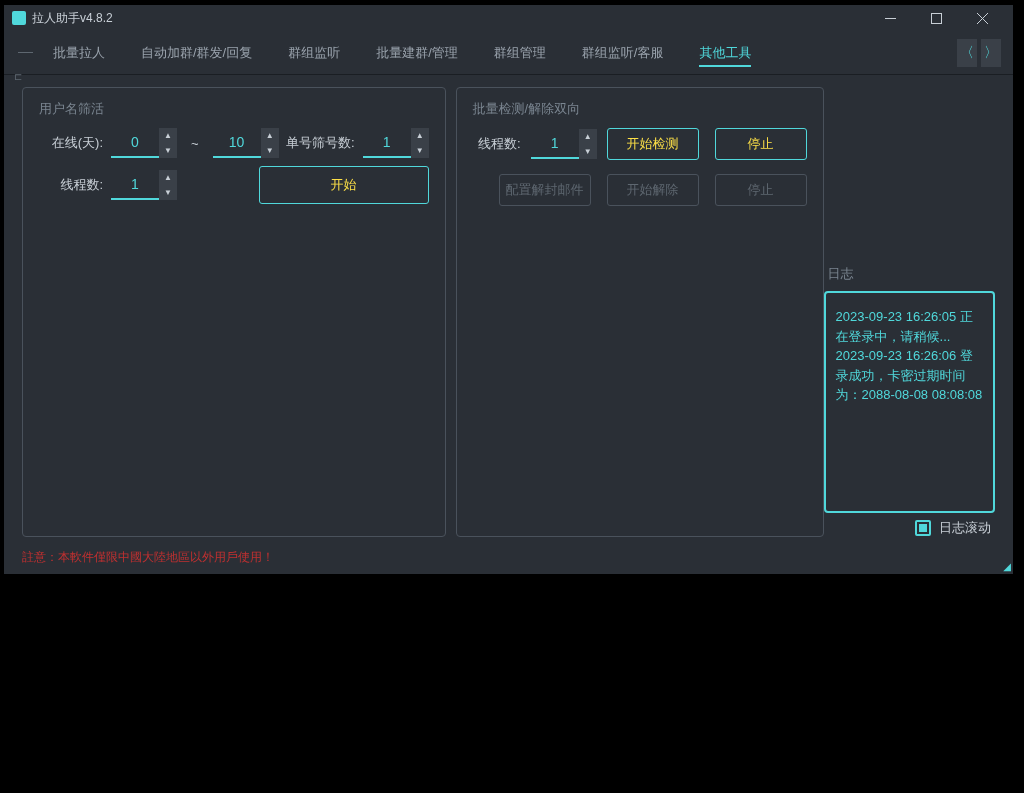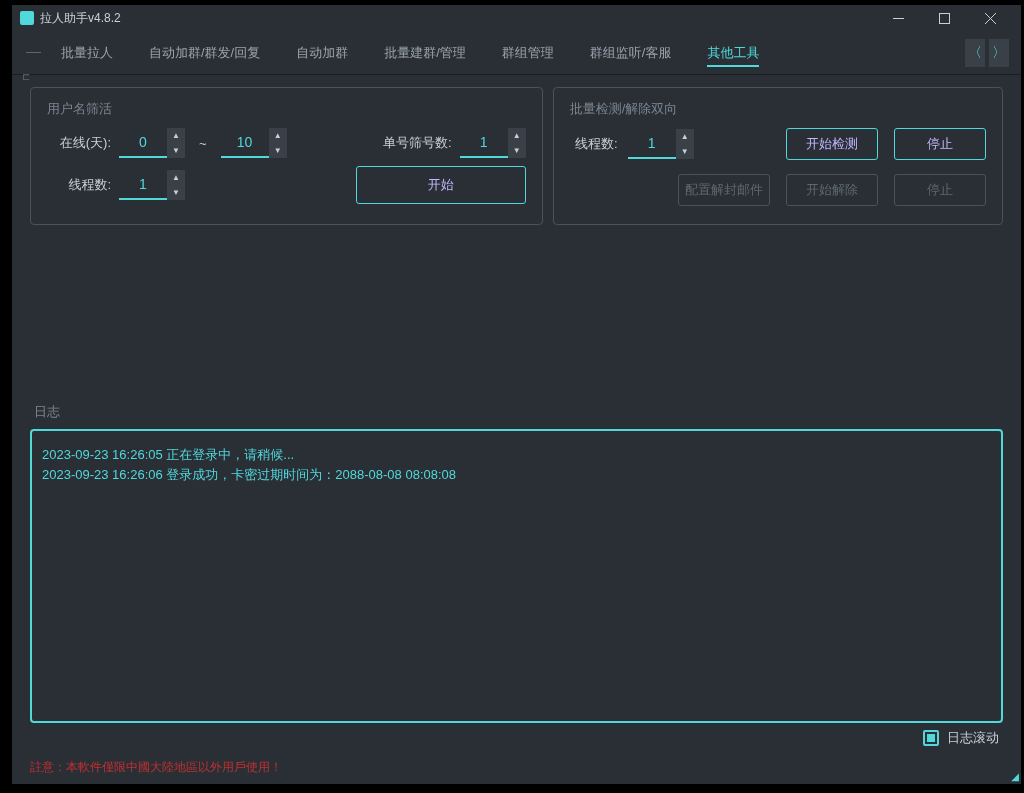--- a/index.html
+++ b/index.html
@@ -11,24 +11,24 @@
       width: 1024px;
       height: 793px;
       background: #000;
       font-family: "Microsoft YaHei", Arial, sans-serif;
       font-size: 13px;
       overflow: hidden;
       position: relative;
     }
     .window {
       width: 1009px;
-      height: 779px;
+      height: 569px;
       background: #2a2f36;
       position: absolute;
-      left: 12px;
+      left: 4px;
       top: 5px;
       display: flex;
       flex-direction: column;
     }
     .titlebar {
       height: 26px;
       background: #2a2f36;
       display: flex;
       align-items: center;
       padding: 0 8px;
@@ -121,21 +121,21 @@
       align-items: center;
       justify-content: center;
       color: #50d8db;
       cursor: pointer;
       font-size: 14px;
     }
     .content {
       flex: 1;
       padding: 12px 18px 8px 18px;
       display: flex;
-      flex-direction: column;
+      flex-direction: row;
     }
     .panels-row {
       display: flex;
       gap: 10px;
     }
     .panel {
       border: 1px solid #4a525c;
       border-radius: 4px;
       padding: 12px 16px 18px 16px;
       position: relative;
@@ -194,21 +194,21 @@
       cursor: pointer;
     }
     .tilde {
       color: #c8cfd6;
       padding: 0 6px;
     }
     .btn {
       height: 36px;
       border: 1px solid #50d8db;
       background: transparent;
-      color: #c4b5fd;
+      color: #fde047;
       border-radius: 3px;
       cursor: pointer;
       font-size: 13px;
       display: flex;
       align-items: center;
       justify-content: center;
       padding: 0 30px;
     }
     .btn-start {
       width: 170px;
@@ -347,21 +347,21 @@
   <div class="tab-bar">
     <span class="tab-end-icon">⊏</span>
     <div class="tab-start-line"></div>
     <div class="tab">
         <span>批量拉人</span>
       </div>
     <div class="tab">
         <span>自动加群/群发/回复</span>
       </div>
     <div class="tab">
-        <span>自动加群</span>
+        <span>群组监听</span>
       </div>
     <div class="tab">
         <span>批量建群/管理</span>
       </div>
     <div class="tab">
         <span>群组管理</span>
       </div>
     <div class="tab">
         <span>群组监听/客服</span>
       </div>

